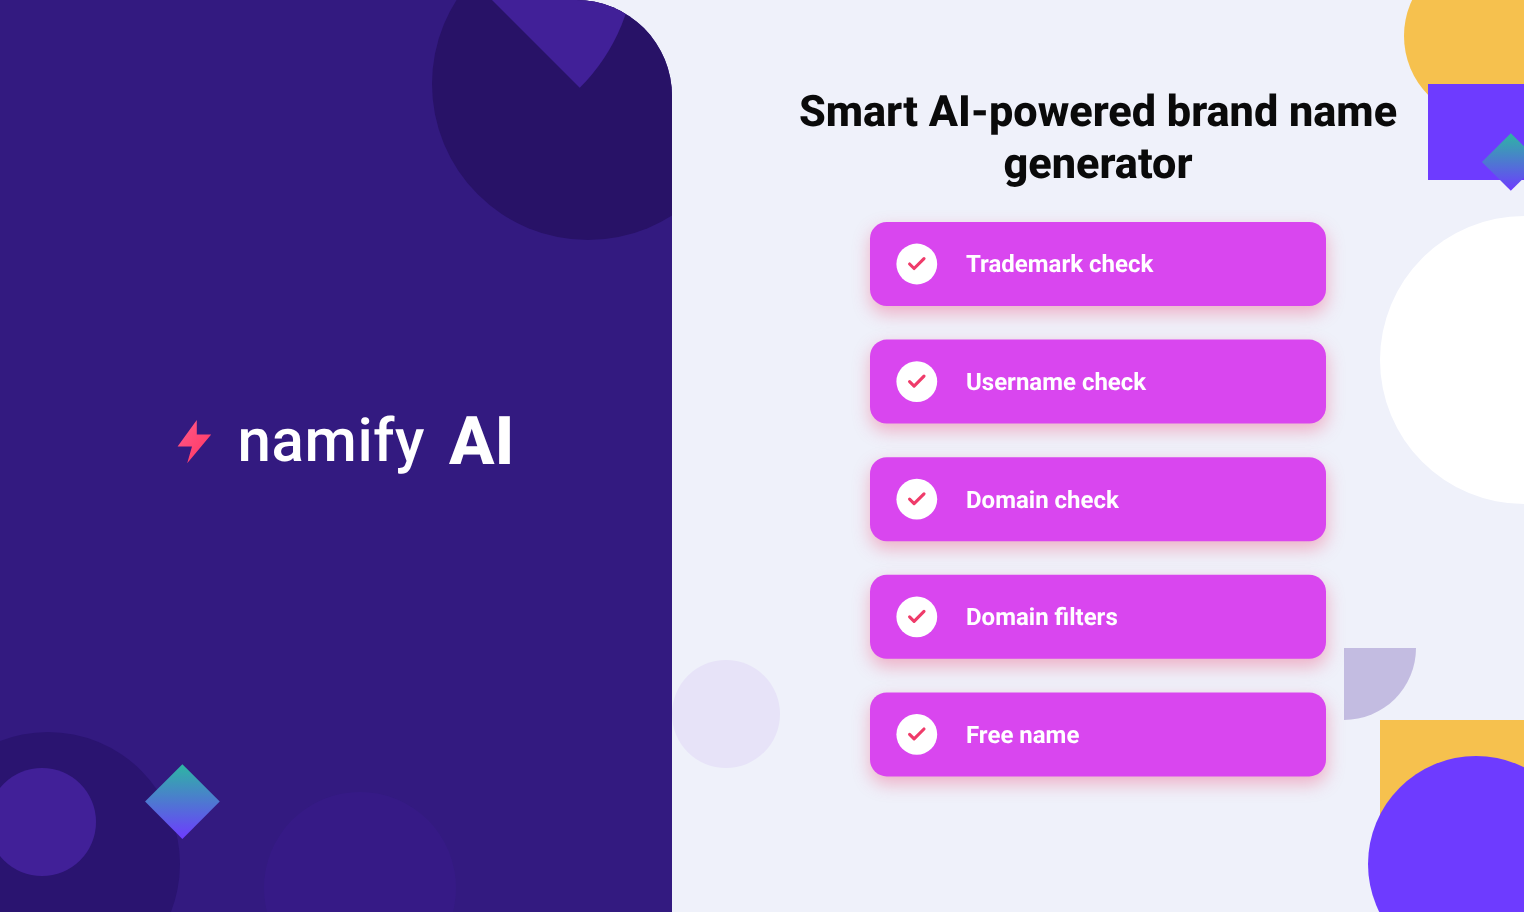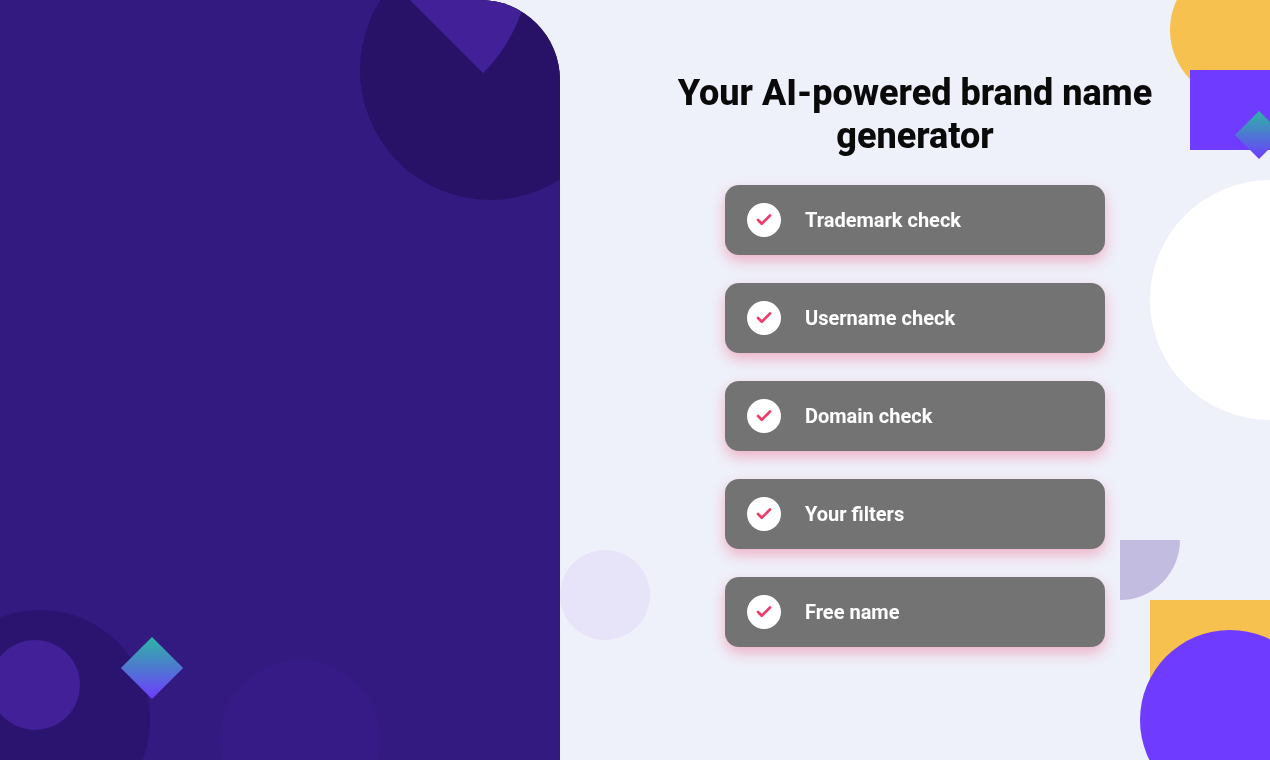--- a/index.html
+++ b/index.html
@@ -114,21 +114,21 @@
     transform: translateX(-50%);
     width: 380px;
     display: flex;
     flex-direction: column;
     gap: 28px;
   }
   .feature {
     display: flex;
     align-items: center;
     gap: 24px;
-    background: #737373;
+    background: #d946ef;
     color: #FFFFFF;
     height: 70px;
     border-radius: 14px;
     padding: 0 22px;
     box-shadow: 0 6px 14px rgba(239,59,106,.35);
   }
   .check-badge {
     width: 34px; height: 34px;
     border-radius: 50%;
     background: #FFFFFF;
@@ -204,34 +204,49 @@
 <body>
 
 <div class="left-panel">
   <div class="lp-deco1"></div>
   <div class="lp-deco2"></div>
   <div class="lp-bl-circle"></div>
   <div class="lp-bl-circle2"></div>
   <div class="lp-bl-halo"></div>
   <div class="lp-bl-diamond"></div>
 
+  <div class="brand">
+    <span class="brand-mark">
+      <svg width="44" height="44" viewBox="0 0 44 44">
+        <path d="M24 4 L8 26 L20 26 L16 40 L36 16 L24 16 Z" fill="url(#g1)"></path>
+        <defs>
+          <linearGradient id="g1" x1="0" y1="0" x2="1" y2="1">
+            <stop offset="0" stop-color="#FF5A8A"></stop>
+            <stop offset="1" stop-color="#FF3560"></stop>
+          </linearGradient>
+        </defs>
+      </svg>
+    </span>
+    <span class="brand-word">namify</span>
+    <span class="brand-ai">AI</span>
+  </div>
 </div>
 
 <div class="right">
 
   <div class="r-deco-yellow"></div>
   <div class="r-deco-square"></div>
   <div class="r-deco-diamond"></div>
   <div class="r-deco-soft-circle"></div>
   <div class="r-deco-left-lav"></div>
   <div class="r-deco-br-small"></div>
   <div class="r-deco-br-square"></div>
   <div class="r-deco-br-circle"></div>
 
-  <h1 class="headline">Your AI-powered brand name generator</h1>
+  <h1 class="headline">Smart AI-powered brand name generator</h1>
 
   <div class="features">
     <div class="feature">
       <span class="check-badge">
         <svg width="18" height="18" viewBox="0 0 24 24">
             <path d="M4 12l5 5L20 6" stroke="#EF3B6A" stroke-width="3.5" fill="none" stroke-linecap="round" stroke-linejoin="round"></path>
           </svg>
       </span>
       <span class="feature-label">Trademark check</span>
     </div>
@@ -250,21 +265,21 @@
           </svg>
       </span>
       <span class="feature-label">Domain check</span>
     </div>
     <div class="feature">
       <span class="check-badge">
         <svg width="18" height="18" viewBox="0 0 24 24">
             <path d="M4 12l5 5L20 6" stroke="#EF3B6A" stroke-width="3.5" fill="none" stroke-linecap="round" stroke-linejoin="round"></path>
           </svg>
       </span>
-      <span class="feature-label">Your filters</span>
+      <span class="feature-label">Domain filters</span>
     </div>
     <div class="feature">
       <span class="check-badge">
         <svg width="18" height="18" viewBox="0 0 24 24">
             <path d="M4 12l5 5L20 6" stroke="#EF3B6A" stroke-width="3.5" fill="none" stroke-linecap="round" stroke-linejoin="round"></path>
           </svg>
       </span>
       <span class="feature-label">Free name</span>
     </div>
   </div>

